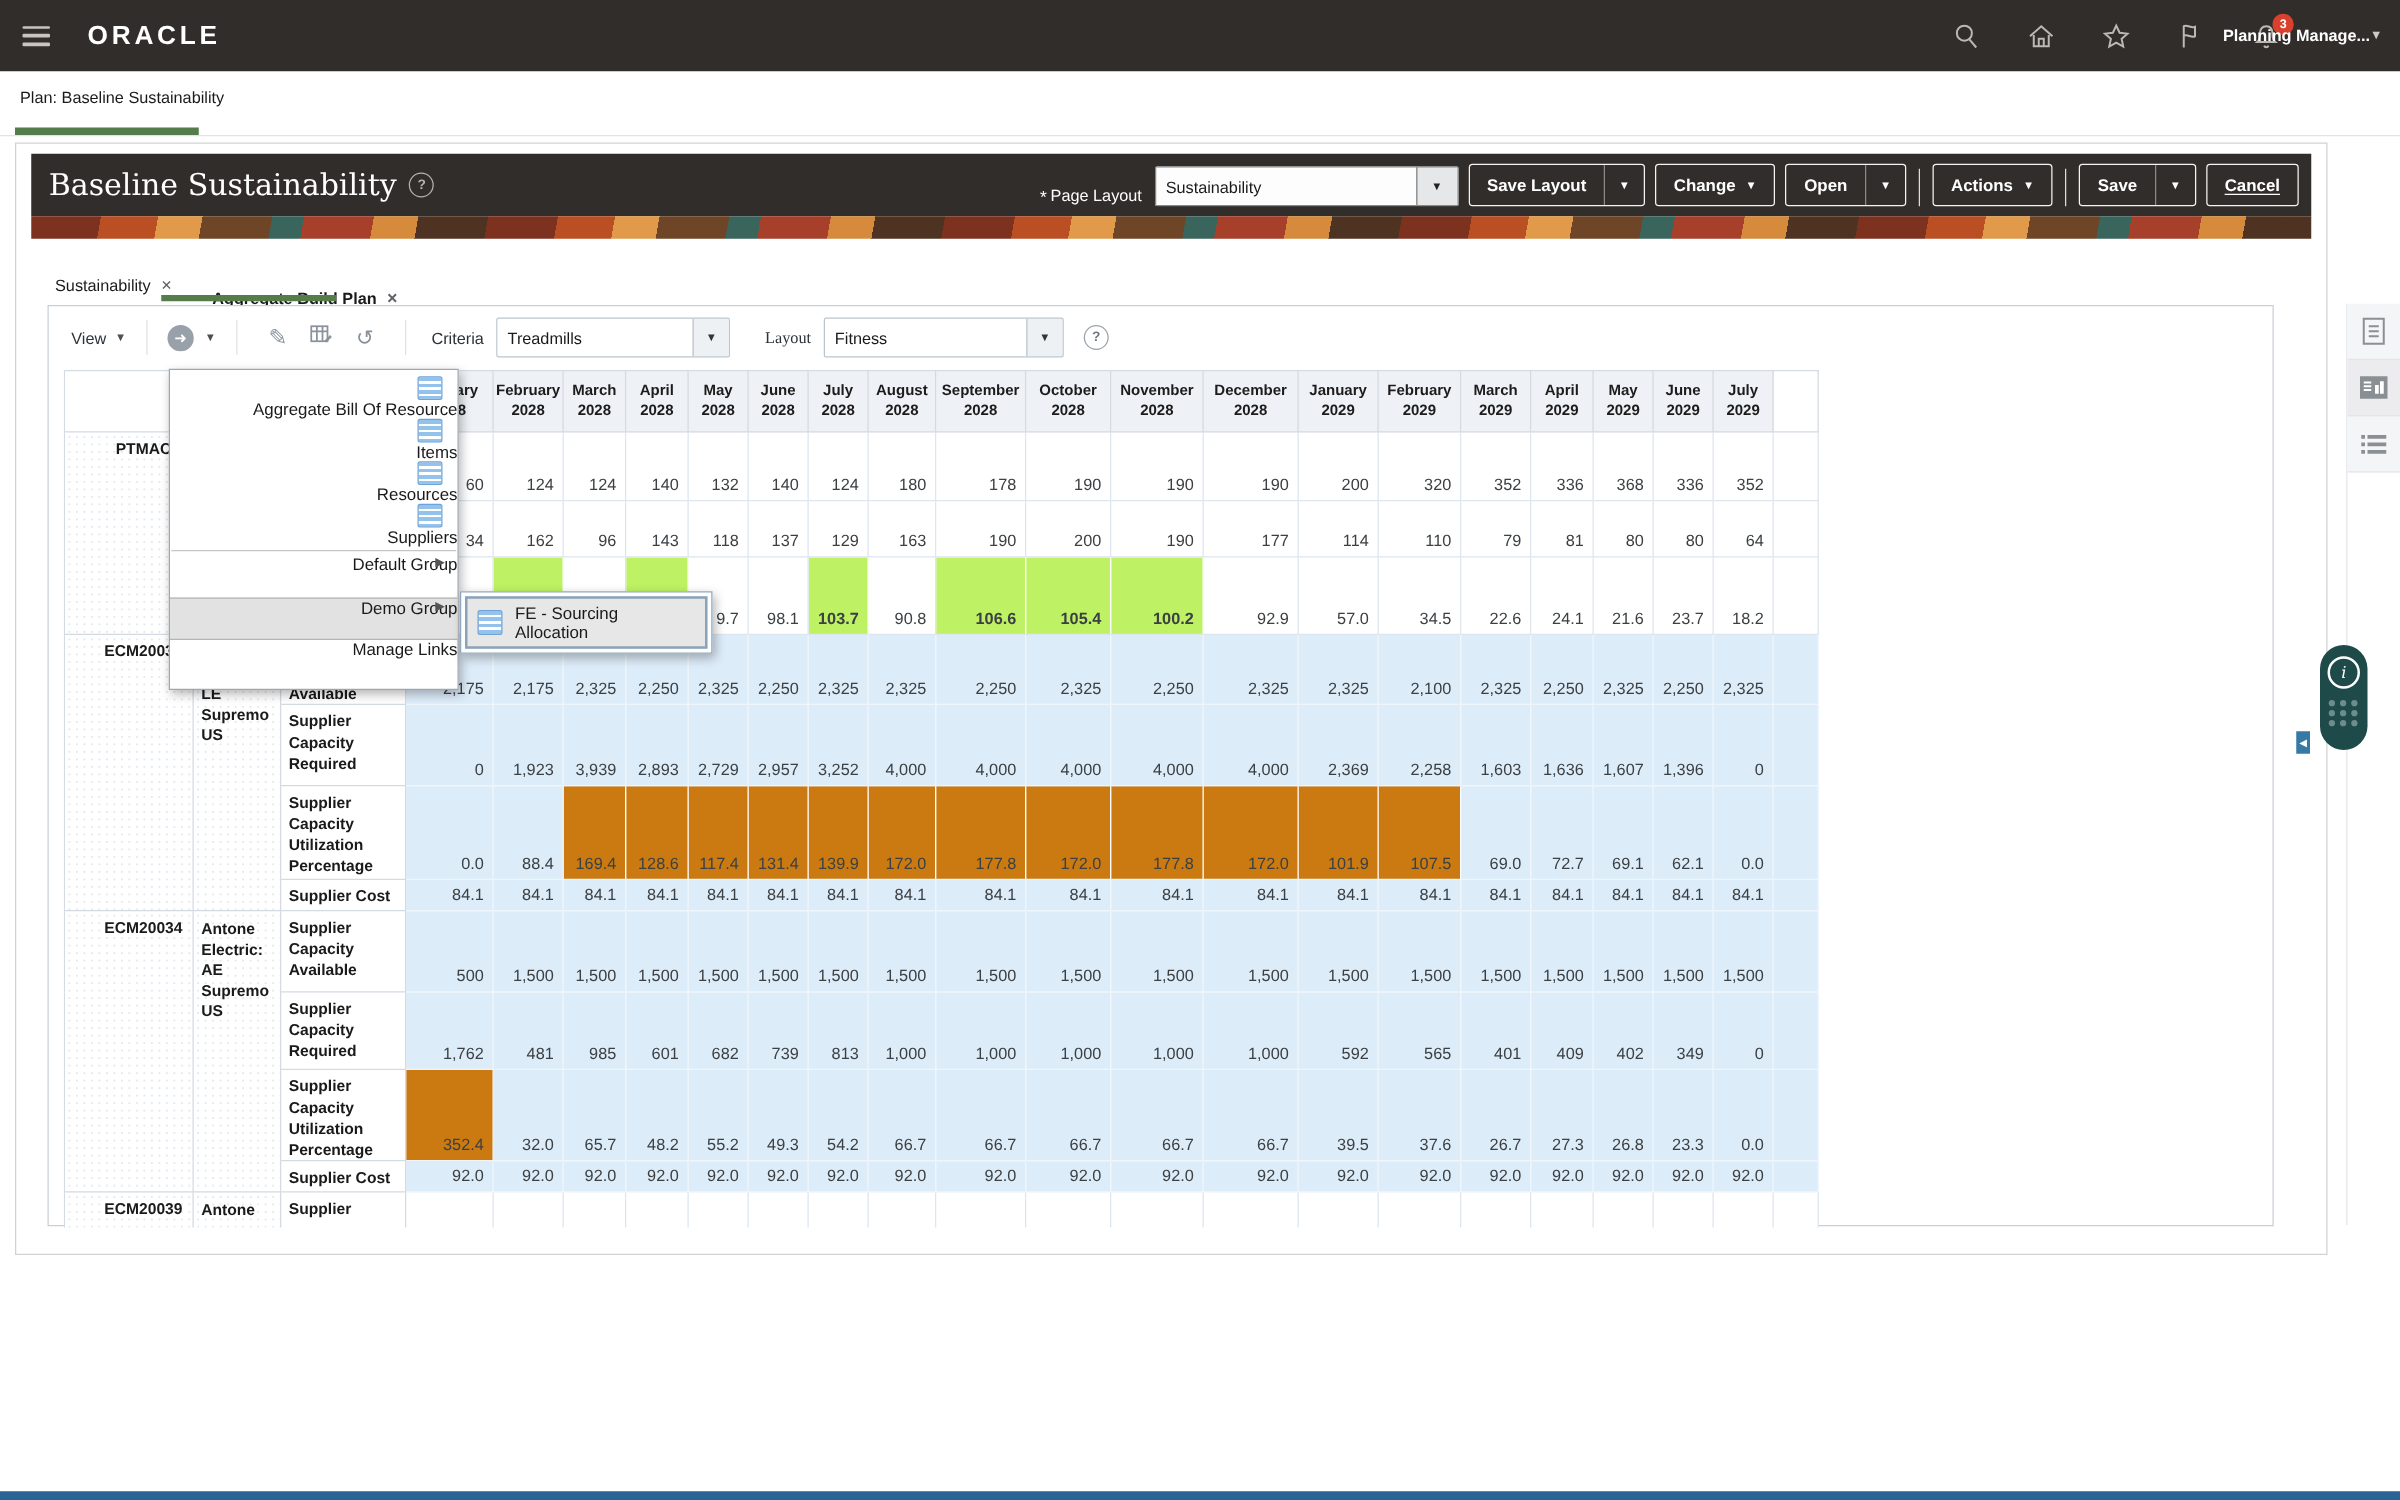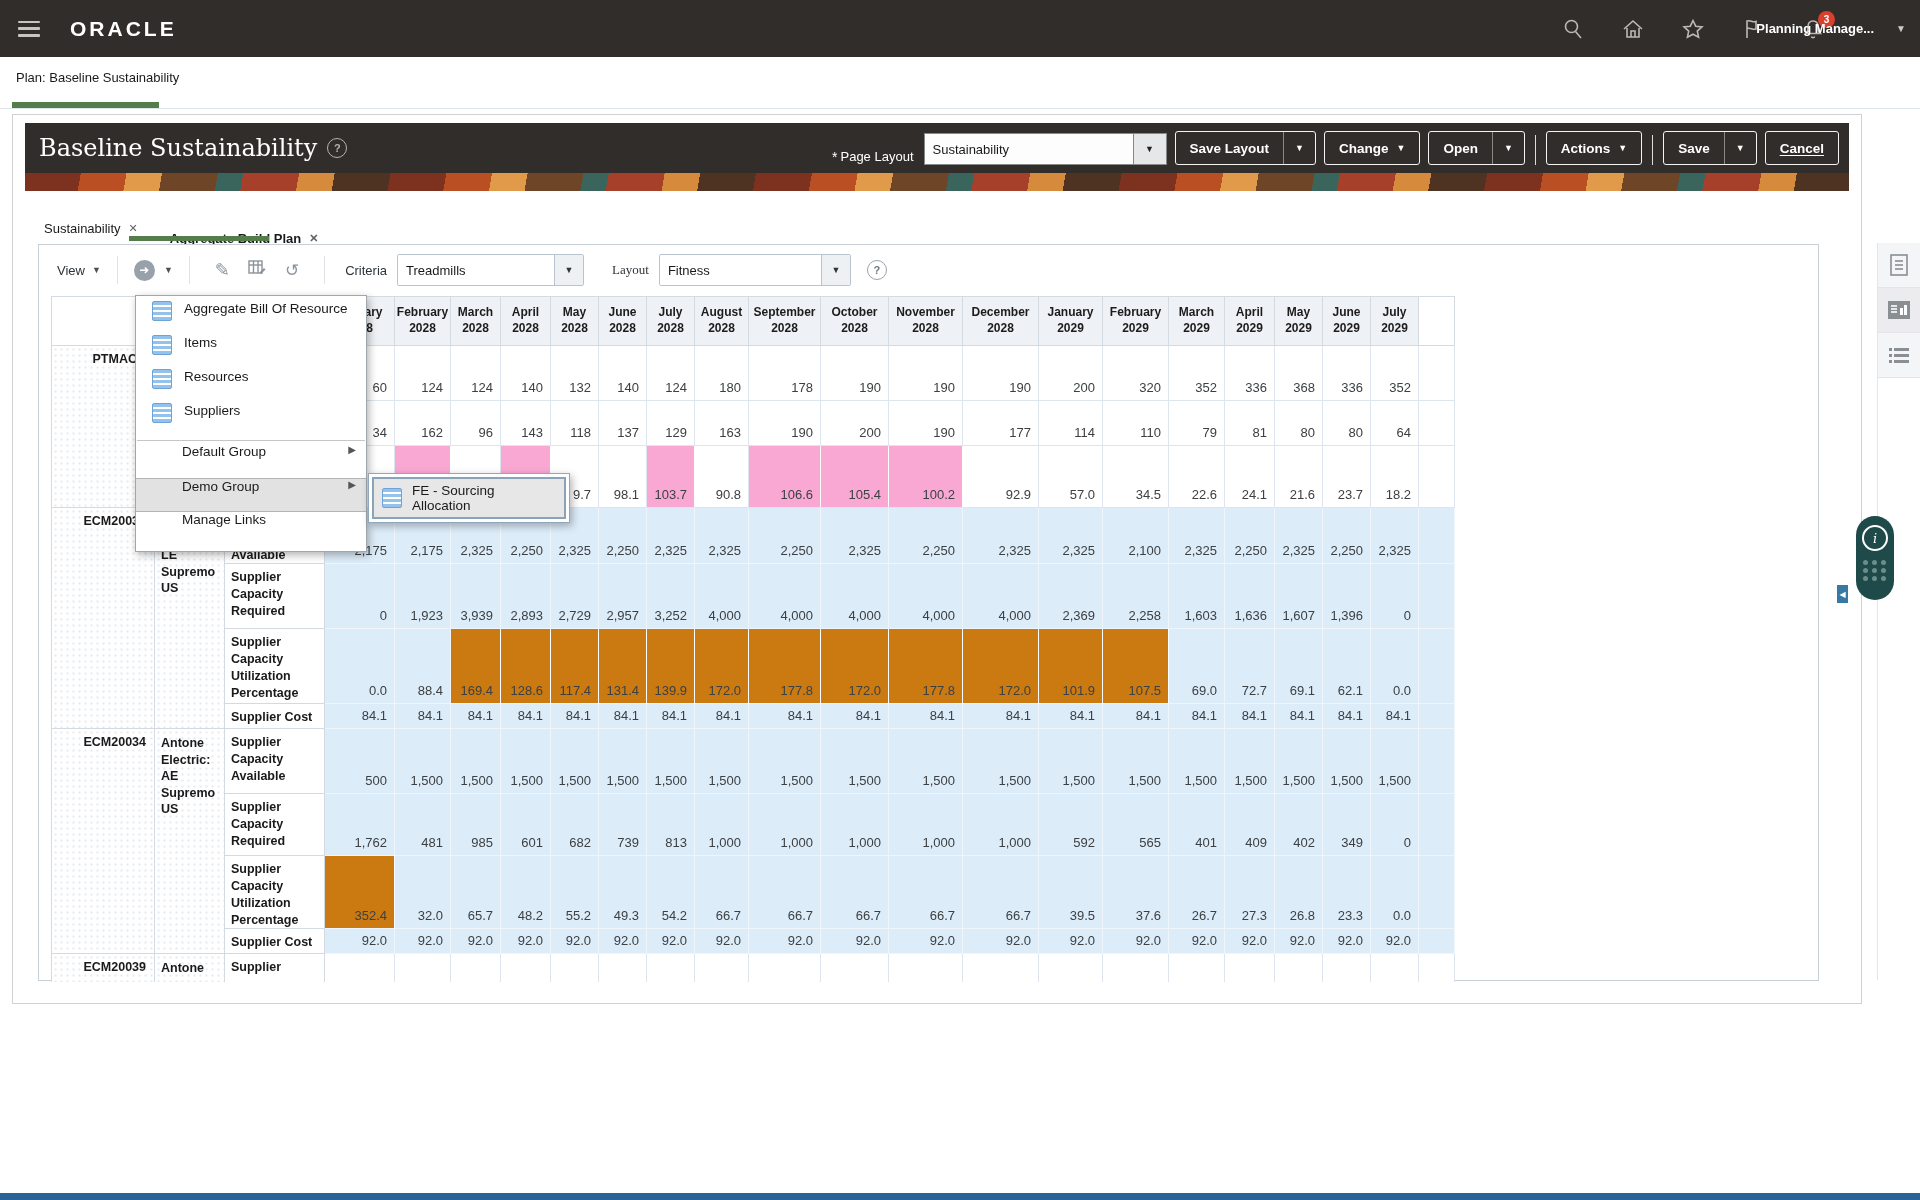--- a/index.html
+++ b/index.html
@@ -9,21 +9,21 @@
   }
   
   .topbar{position:absolute;left:0;top:0;width:1920px;height:57px;background:#312d2a;display:flex;align-items:center;}
   .hamburger{width:22px;height:16px;margin-left:18px;display:flex;flex-direction:column;justify-content:space-between;cursor:pointer;}
   .hamburger span{display:block;height:2.5px;background:#c9c4bf;border-radius:1px;}
   .brand{color:#fff;font-size:21px;font-weight:bold;letter-spacing:3px;margin-left:30px;}
   .top-icons{position:absolute;right:95px;top:0;height:57px;display:flex;align-items:center;gap:36px;}
   .tico{width:24px;height:24px;position:relative;cursor:pointer;}
   .tico svg{stroke:#bdb8b3;fill:none;stroke-width:1.6;}
   .badge{position:absolute;top:-6px;right:-10px;background:#d9402e;color:#fff;border-radius:50%;width:17px;height:17px;font-size:10px;font-weight:bold;display:flex;align-items:center;justify-content:center;}
-  .usermenu{position:absolute;right:14px;top:0;height:57px;display:flex;align-items:center;gap:22px;color:#fff;font-size:13px;font-weight:bold;cursor:pointer;}
+  .usermenu{position:absolute;right:14px;top:0;height:57px;display:flex;align-items:center;gap:0;color:#fff;font-size:13px;font-weight:bold;cursor:pointer;}
   .usermenu .chev{font-size:10px;color:#cfcac5;}
   
   .plan-tab{position:absolute;left:16px;top:70px;font-size:13px;font-weight:normal;}
   .plan-underline{position:absolute;left:12px;top:102px;width:147px;height:6px;background:#557d4c;}
   .plan-hairline{position:absolute;left:0;top:108px;width:1920px;height:1px;background:#dfe3ea;}
   
   .card{position:absolute;left:12px;top:114px;width:1850px;height:890px;background:#fff;border:1px solid #d2d2d2;box-sizing:border-box;}
   .phead{position:absolute;left:12px;top:8px;width:1824px;height:50px;background:#312d2a;display:flex;align-items:center;}
   .ptitle{color:#fff;font-family:"DejaVu Serif","Liberation Serif",serif;font-size:24px;margin-left:14px;white-space:nowrap;}
   .qhelp{width:18px;height:18px;border:1.5px solid #b8b3ae;border-radius:50%;color:#b8b3ae;font-size:11px;font-weight:bold;display:flex;align-items:center;justify-content:center;margin-left:10px;cursor:pointer;}
@@ -66,27 +66,27 @@
   th.mh{background:#eef1f5;border:1px solid #d3dae2;font-size:12px;font-weight:bold;color:#1c1c1c;line-height:1.3;padding:4px 1px;vertical-align:middle;text-align:center;}
   th.corner{background:#fff;border:1px solid #d3dae2;}
   th.fill{background:#fff;border:1px solid #d3dae2;}
   td.c-id{border:1px solid #d3dae2;vertical-align:top;text-align:right;font-weight:bold;font-size:12.5px;padding:6px 8px 0 2px;
     background-color:#fff;background-image:radial-gradient(#e3e9f0 1px,transparent 1px);background-size:6px 6px;}
   td.c-sup{border:1px solid #d3dae2;vertical-align:top;text-align:left;font-weight:bold;font-size:12.5px;padding:6px 2px 0 6px;line-height:1.32;
     background-color:#fff;background-image:radial-gradient(#e3e9f0 1px,transparent 1px);background-size:6px 6px;}
   td.c-meas{border:1px solid #d3dae2;vertical-align:top;text-align:left;font-weight:bold;font-size:12.5px;padding:5px 2px 0 6px;line-height:1.34;background:#fff;}
   td.c-val{border:1px solid #dde5ee;vertical-align:bottom;text-align:right;font-size:13px;color:#3c4043;padding:0 7px 5px 0;background:#fff;}
   td.c-val.tint{background:#ddecf9;border-color:#eff5fb;}
-  td.c-val.hl-b{background:#f9a8d4;border-left-color:#fff;border-right-color:#fff;}
+  td.c-val.hl-b{background:#bef264;border-left-color:#fff;border-right-color:#fff;font-weight:bold;}
   td.c-val.hl-d{background:#ca7a10;border-left-color:#fff;border-right-color:#fff;}
   td.c-fill{border:1px solid #dde5ee;background:#fff;}
   td.c-fill.tint{background:#ddecf9;border-color:#eff5fb;}
   
   .menu{position:absolute;left:135px;top:295px;width:230px;background:#fff;border:1px solid #9fa6ad;box-shadow:2px 3px 8px rgba(0,0,0,.3);padding:5px 0;z-index:60;}
-  .mi{height:34px;display:flex;align-items:flex-start;font-size:13.5px;color:#1a1a1a;cursor:pointer;position:relative;box-sizing:border-box;}
+  .mi{height:34px;display:flex;align-items:flex-end;font-size:13.5px;color:#1a1a1a;cursor:pointer;position:relative;box-sizing:border-box;flex-direction:column;}
   .mi .ic{width:18px;height:18px;margin:0 12px 0 16px;border:1px solid #6ea3d8;border-radius:2px;
     background:repeating-linear-gradient(180deg,#93c3ec 0 3px,#ffffff 3px 5px);}
   .mi.group{padding-left:46px;}
   .mi .arrow{position:absolute;right:10px;font-size:10px;color:#555;}
   .mi.hl{background:#e2e2e2;border-top:1px solid #b5b5b5;border-bottom:1px solid #b5b5b5;}
   .msep{border-top:1px solid #c6c6c6;margin:3px 1px;}
   .submenu{position:absolute;left:368px;top:473px;width:194px;background:#fff;border:1px solid #8fa8bd;box-shadow:2px 3px 8px rgba(0,0,0,.3);padding:3px;z-index:61;}
   .submenu .smi{border:2px solid #8ba3b8;background:#e7e7e7;display:flex;align-items:center;font-size:13.5px;padding:4px 8px;cursor:pointer;}
   .submenu .smi .ic{width:18px;height:18px;margin-right:10px;border:1px solid #6ea3d8;border-radius:2px;
     background:repeating-linear-gradient(180deg,#93c3ec 0 3px,#ffffff 3px 5px);}

